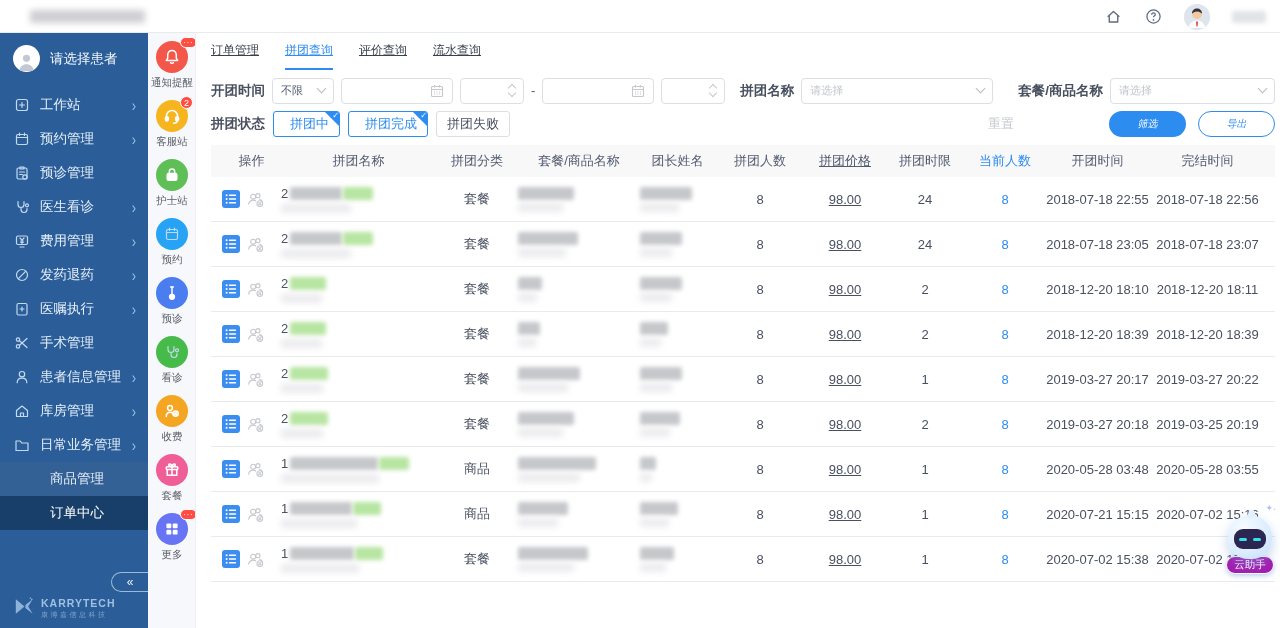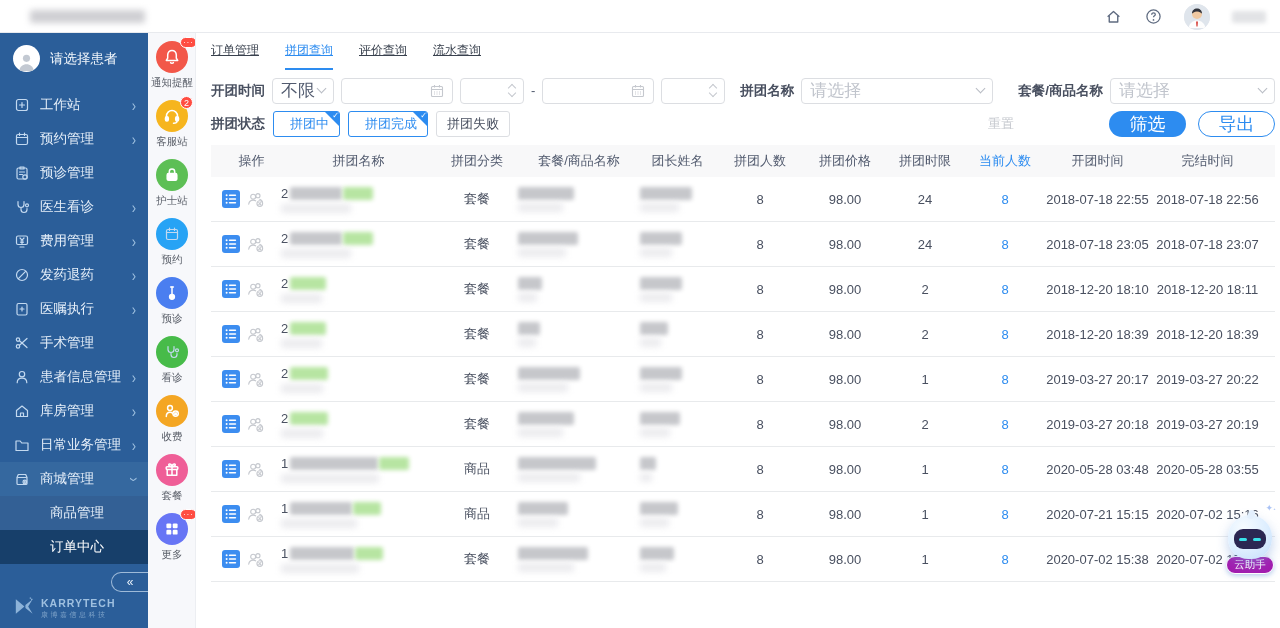--- a/index.html
+++ b/index.html
@@ -45,51 +45,51 @@
   
   .content{flex:1;background:#fff;padding:0 15px;position:relative;}
   .tabs{display:flex;align-items:flex-end;gap:26px;height:37px;padding-top:4px;}
   .tab{font-size:12px;color:#39414e;padding-bottom:9px;cursor:pointer;border-bottom:2px solid transparent;text-decoration:underline;}
   .tab.active{color:#2d8cf0;border-bottom-color:#2d8cf0;}
   .frow{display:flex;align-items:center;}
   .frow1{margin-top:7px;height:27px;gap:7px;}
   .frow2{margin-top:6px;height:27px;}
   .flabel{font-size:13.5px;font-weight:bold;color:#495060;white-space:nowrap;}
   .inp{height:26px;border:1px solid #dcdee2;border-radius:4px;background:#fff;display:flex;align-items:center;
-    padding:0 8px;font-size:17px;color:#515a6e;cursor:pointer;}
+    padding:0 8px;font-size:11px;color:#515a6e;cursor:pointer;}
   .inp .ph{color:#c0c4cc;}
   .inp .spacer{flex:1;}
   .cv{width:7px;height:7px;border-right:1.4px solid #b8bcc4;border-bottom:1.4px solid #b8bcc4;transform:rotate(45deg);margin-top:-4px;flex:none;}
   .spin{display:flex;flex-direction:column;gap:2px;}
   .spin i{width:6px;height:6px;border-right:1.3px solid #c5c8ce;border-bottom:1.3px solid #c5c8ce;display:block;}
   .spin .up{transform:rotate(-135deg);}
   .spin .dn{transform:rotate(45deg);margin-top:-3px;}
   .dash{color:#515a6e;font-size:13px;}
   .stbtn{height:26px;padding:0 10px;border:1px solid #dcdee2;border-radius:3px;background:#fff;font-size:13px;
     color:#495060;display:flex;align-items:center;margin-right:8px;position:relative;cursor:pointer;overflow:hidden;}
   .stbtn.on{border-color:#2d8cf0;color:#2d8cf0;padding-left:16px;}
   .stbtn.on .corner{position:absolute;top:0;right:0;width:0;height:0;border-top:14px solid #2d8cf0;border-left:14px solid transparent;}
   .stbtn.on .ck{position:absolute;top:-1px;right:0;font-size:8px;color:#fff;font-style:normal;z-index:1;}
   .fr2-right{margin-left:auto;display:flex;align-items:center;}
   .reset{font-size:13px;color:#c5c8ce;margin-right:95px;cursor:pointer;}
-  .btn{height:26px;width:77px;border-radius:13px;font-size:18px;display:flex;align-items:center;justify-content:center;cursor:pointer;}
+  .btn{height:26px;width:77px;border-radius:13px;font-size:10px;display:flex;align-items:center;justify-content:center;cursor:pointer;font-style:italic;}
   .btn.primary{background:#2d8cf0;color:#fff;}
   .btn.ghost{background:#fff;border:1px solid #2d8cf0;color:#2d8cf0;margin-left:12px;}
   
   .thead{margin-top:8px;height:32px;background:#f8f8f9;display:flex;align-items:center;font-size:13px;color:#515a6e;}
   .th{text-align:center;flex:none;}
   .trow{height:45px;display:flex;align-items:center;border-bottom:1px solid #e8eaec;font-size:13px;color:#495060;}
   .td{flex:none;display:flex;align-items:center;}
   .c0{width:70px;padding-left:11px;gap:7px;}
   .c1{width:155px;}
   .c2{width:82px;justify-content:center;}
   .c3{width:122px;}
   .c4{width:75px;}
   .c5{width:90px;justify-content:center;}
-  .c6{width:80px;justify-content:center;}
+  .c6{width:80px;justify-content:center;text-decoration:underline;}
   .c7{width:80px;justify-content:center;}
   .c8{width:80px;justify-content:center;color:#2d8cf0;}
   .c9{width:105px;justify-content:center;white-space:nowrap;}
   .c10{width:115px;justify-content:center;white-space:nowrap;}
   .opic{width:18px;height:18px;display:flex;align-items:center;justify-content:center;cursor:pointer;}
   .opic.detail{background:#3c8df0;border-radius:3px;}
   .redcell{display:flex;flex-direction:column;justify-content:center;}
   .rline{display:flex;align-items:center;gap:1px;}
   .pfx{font-size:13px;color:#495060;margin-right:1px;}
   .rb{height:13px;border-radius:2px;filter:blur(2px);display:block;flex:none;}
@@ -260,32 +260,20 @@
     </div>
         <div class="side-item ">
       <span class="sic">
             <svg width="16" height="16" viewBox="0 0 16 16" stroke-linecap="round" stroke-linejoin="round" fill="none" stroke="#c3d9f0" stroke-width="1.2">
               <path d="M2 4h4.2L7.7 6H14v7.5H2z"></path>
             </svg>
           </span>
       <span class="lbl">日常业务管理</span>
       <span class="chv ">›</span>
     </div>
-        <div class="side-item expanded">
-      <span class="sic">
-            <svg width="16" height="16" viewBox="0 0 16 16" stroke-linecap="round" stroke-linejoin="round" fill="none" stroke="#c3d9f0" stroke-width="1.2">
-              <path d="M3 6.5l1.3-3h7.4L13 6.5"></path>
-              <rect x="3" y="6.5" width="10" height="7" rx="1"></rect>
-              <circle cx="10.8" cy="11" r="1.8"></circle>
-              <path d="M10.8 10.2v1.6M10 11h1.6"></path>
-            </svg>
-          </span>
-      <span class="lbl">商城管理</span>
-      <span class="chv down">›</span>
-    </div>
         <div class="side-sub ">
           <span>商品管理</span>
         </div>
         <div class="side-sub sel">
           <span>订单中心</span>
         </div>
       </div>
     <div class="collapse-btn">«</div>
     <div class="brand">
       <span>
@@ -814,21 +802,21 @@
             <div class="redcell">
       <span class="rb gray" style="width:40px"></span>
               <span class="rbs" style="width:30px"></span>
             </div>
     </div>
     <div class="td c5">8</div>
     <div class="td c6">98.00</div>
     <div class="td c7">2</div>
     <div class="td c8">8</div>
     <div class="td c9">2019-03-27 20:18</div>
-    <div class="td c10">2019-03-27 20:19</div>
+    <div class="td c10">2019-03-25 20:19</div>
   </div>
         <div class="trow">
     <div class="td c0">
       <span class="opic detail">
               <svg width="12" height="12" viewBox="0 0 12 12">
                 <g fill="#fff">
                   <circle cx="1.6" cy="2.2" r="1"></circle>
                   <circle cx="1.6" cy="6" r="1"></circle>
                   <circle cx="1.6" cy="9.8" r="1"></circle>
                   <rect x="3.8" y="1.4" width="7.4" height="1.6" rx=".8"></rect>

